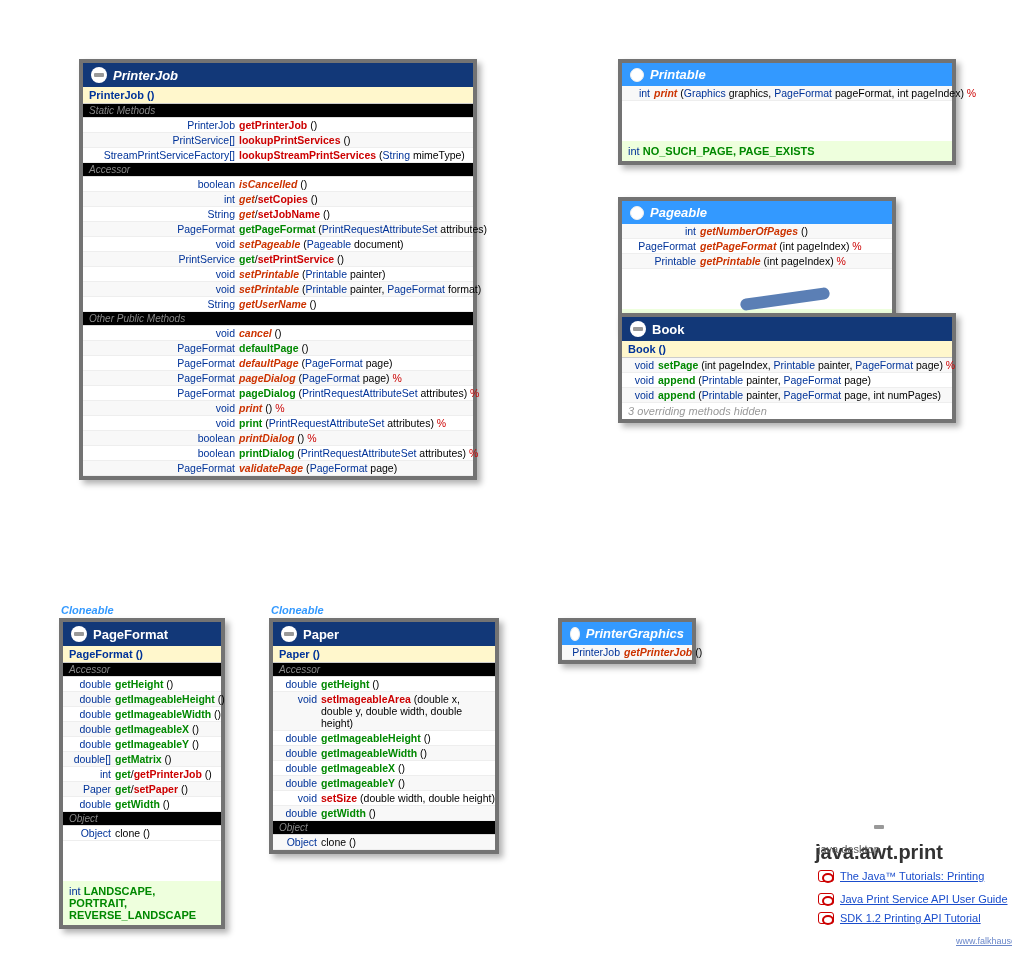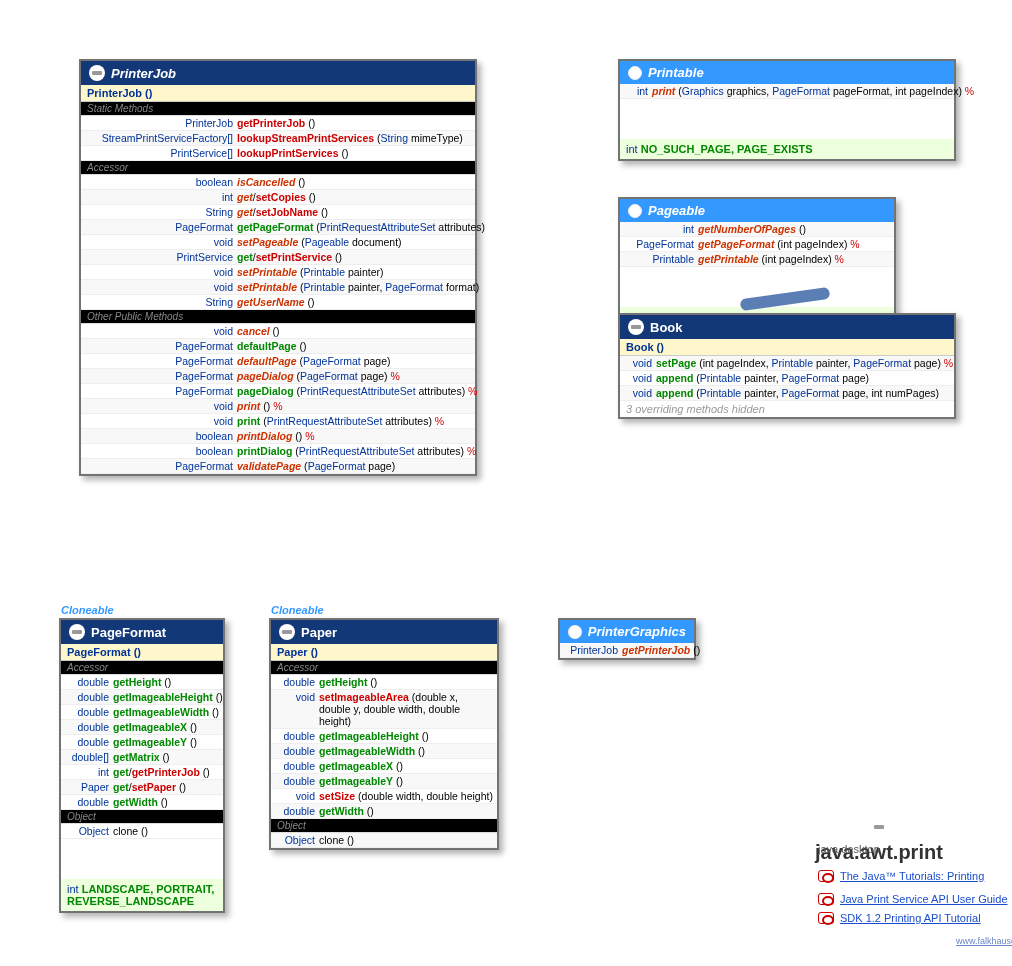--- a/index.html
+++ b/index.html
@@ -1,17 +1,17 @@
 <!DOCTYPE html>
 <html><head>
 <meta charset="utf-8">
 <style>
   * { box-sizing: border-box; margin: 0; padding: 0; }
   body { font-family: Verdana, Geneva, sans-serif; font-size: 11px; background: #fff; width: 1012px; height: 966px; position: relative; }
-  .uml-box { position: absolute; border: 2px solid #737373; box-shadow: 4px 4px 6px rgba(0,0,0,0.3); background: #fff; }
+  .uml-box { position: absolute; border: 4px solid #737373; box-shadow: 4px 4px 6px rgba(0,0,0,0.3); background: #fff; }
   .uml-head { padding: 4px 8px; font-weight: bold; font-size: 13px; color: #fff; display: flex; align-items: center; gap: 6px; }
   .uml-head.class { background: #123878; }
   .uml-head.interface { background: #3399ff; }
   .icon-class { display:inline-block; width:16px; height:16px; background:#fff; border-radius:50%; }
   .icon-class::after { content:''; display:block; width:10px; height:4px; background:#999; margin:6px auto 0; border-radius:1px; }
   .icon-interface { display:inline-block; width:14px; height:14px; background:#fff; border-radius:50%; border:1px solid #eee; }
   .ctor { background: #fff7cc; padding: 2px 6px; color: #003399; font-weight: bold; border-bottom: 1px solid #ccc; }
   .section-label { background: #000000; color: #888; font-style: italic; padding: 1px 6px; border-bottom: 1px solid #ddd; font-size:10px; }
   .row { display: flex; padding: 1px 6px; border-bottom: 1px solid #eee; white-space: nowrap; font-size: 10.5px; background:#fff; }
   .row:nth-child(odd) { background: #f8f8f8; }
@@ -48,26 +48,26 @@
       <i>PrinterJob</i>
     </div>
   <div class="ctor">PrinterJob ()</div>
   <div>
       <div class="section-label">Static Methods</div>
       <div class="row">
         <span class="ret retw" style="width: 150px;">PrinterJob</span>
         <span class="sig"><span class="method">getPrinterJob</span><span><span class="plain"> ()</span></span></span>
       </div>
       <div class="row">
+        <span class="ret retw" style="width: 150px;">PrintService[]</span>
+        <span class="sig"><span class="method">lookupPrintServices</span><span><span class="plain"> ()</span></span></span>
+      </div>
+      <div class="row">
         <span class="ret retw" style="width: 150px;">StreamPrintServiceFactory[]</span>
         <span class="sig"><span class="method">lookupStreamPrintServices</span><span><span class="plain"> (</span><span class="type">String</span><span class="plain"> mimeType)</span></span></span>
-      </div>
-      <div class="row">
-        <span class="ret retw" style="width: 150px;">PrintService[]</span>
-        <span class="sig"><span class="method">lookupPrintServices</span><span><span class="plain"> ()</span></span></span>
       </div>
       <div class="section-label">Accessor</div>
       <div class="row">
         <span class="ret retw" style="width: 150px;">boolean</span>
         <span class="sig"><span class="method abs">isCancelled</span><span><span class="plain"> ()</span></span></span>
       </div>
       <div class="row">
         <span class="ret retw" style="width: 150px;">int</span>
         <span class="sig"><span class="method abs">get</span><span class="plain">/</span><span class="method set">setCopies</span><span><span class="plain"> ()</span></span></span>
       </div>

